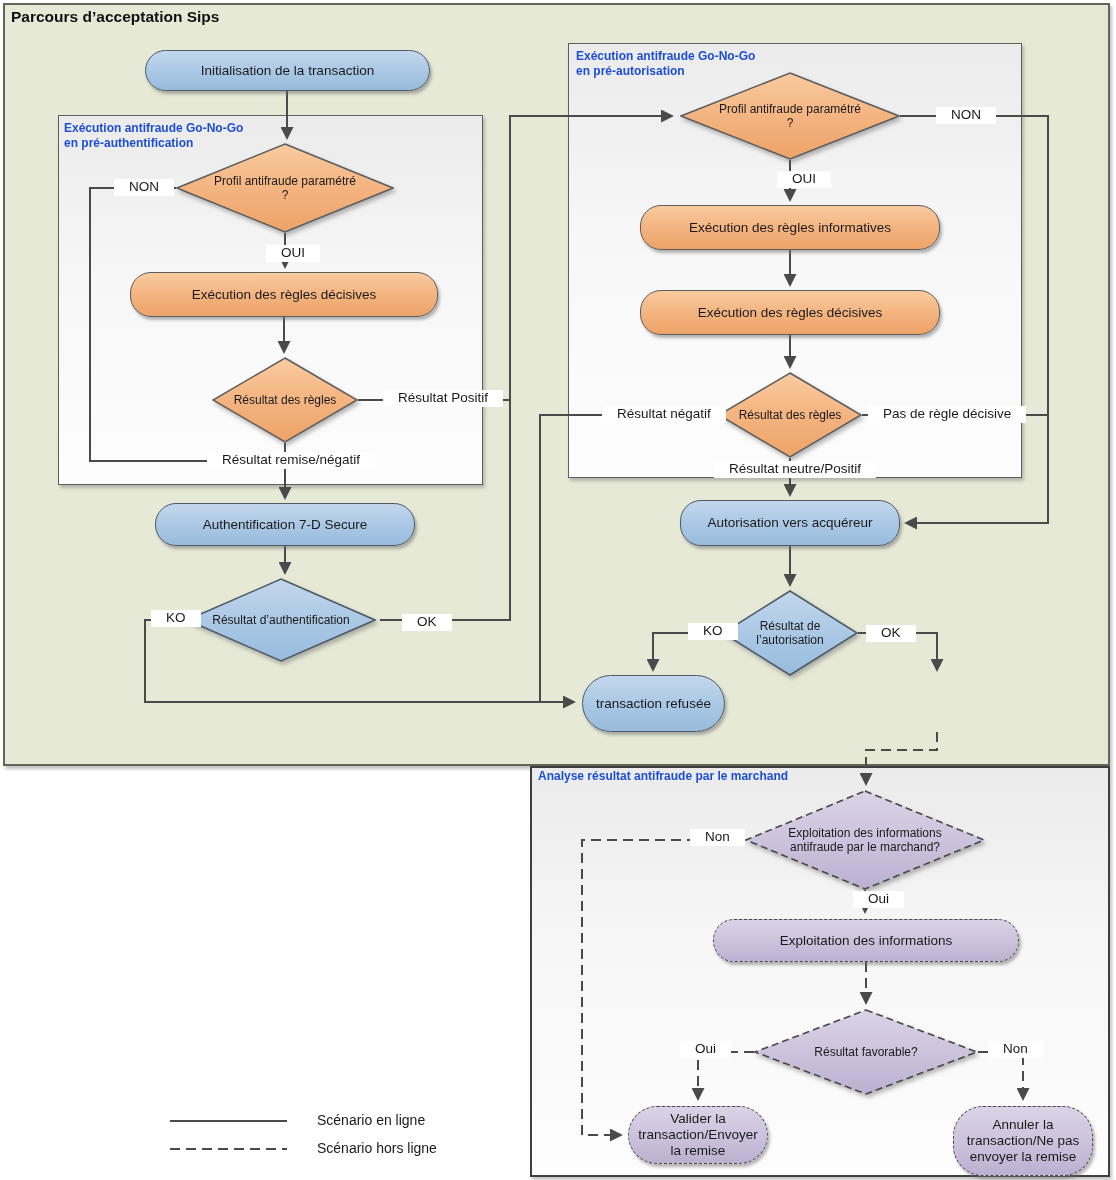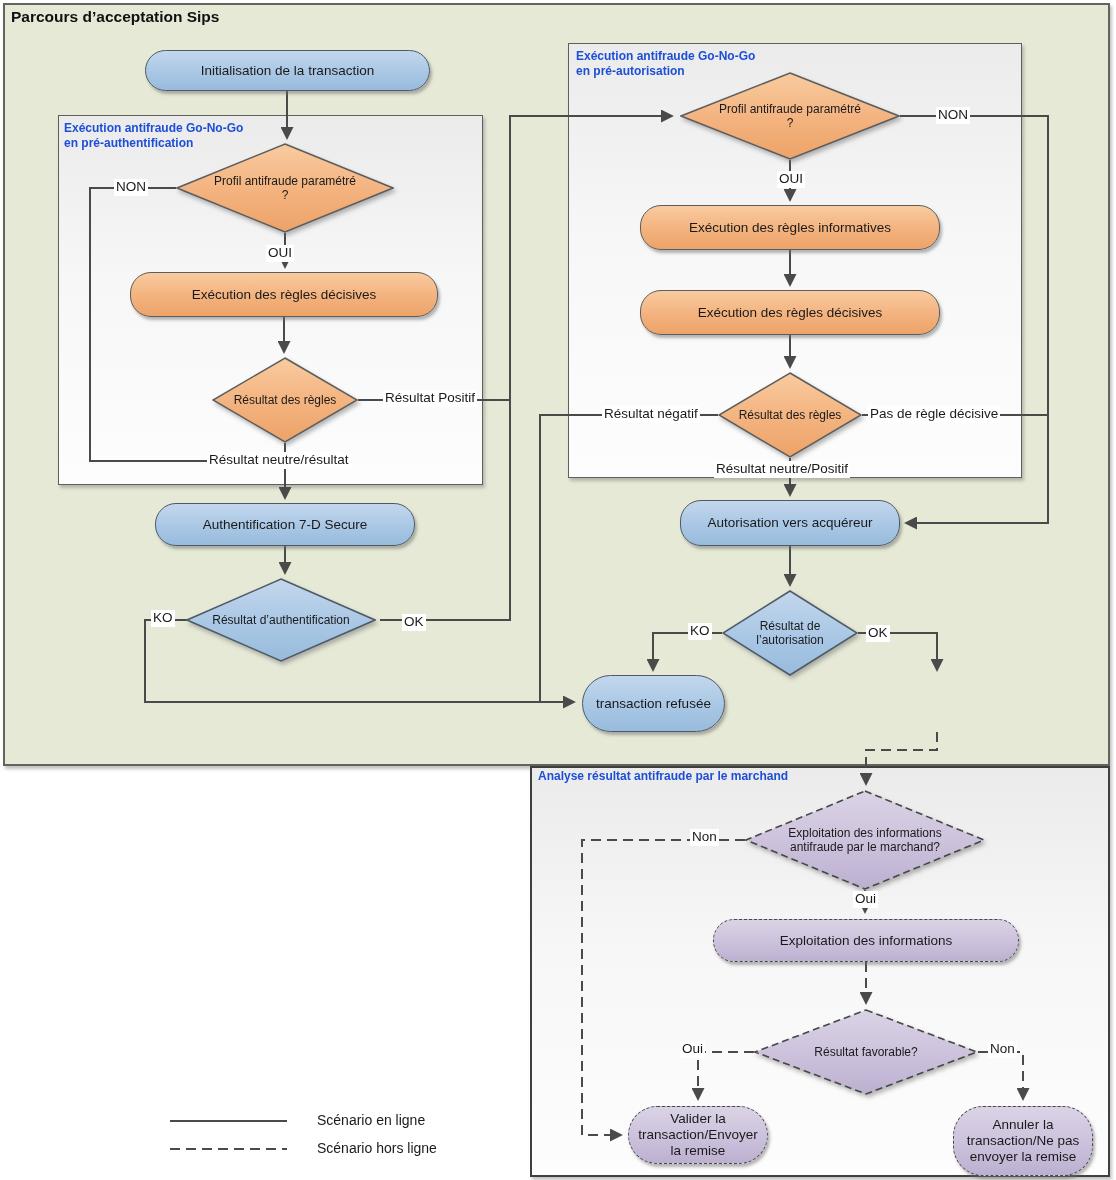--- a/index.html
+++ b/index.html
@@ -29,21 +29,21 @@
   .pad{padding:0 6px;}
 
   .diamond{position:absolute;}
   .diamond svg{position:absolute;left:0;top:0;filter:drop-shadow(2px 3px 2px rgba(110,110,110,.5));}
   .po{fill:url(#gradOrange);stroke:#5d5d5d;stroke-width:1.5;}
   .pb{fill:url(#gradBlue);stroke:#4e5a66;stroke-width:1.5;}
   .pp{fill:url(#gradPurple);stroke:#474747;stroke-width:1.6;stroke-dasharray:7 4;}
   .dlabel{position:absolute;inset:0;display:flex;align-items:center;justify-content:center;
     text-align:center;font-size:12px;line-height:1.18;}
 
-  .elabel{position:absolute;background:#ffffff;font-size:13.5px;padding:0 2px;white-space:nowrap;line-height:1.25;}
+  .elabel{position:absolute;background:#ffffff;font-size:13.5px;padding:0 15px;white-space:nowrap;line-height:1.25;}
   .legend-label{position:absolute;font-size:14px;white-space:nowrap;}
 </style>
 </head>
 <body>
 
 <div id="canvas">
 
   <div class="container-green"></div>
   <div class="page-title">Parcours d’acceptation Sips</div>
 
@@ -207,21 +207,21 @@
     <span class="pad">Valider la transaction/Envoyer la remise</span>
   </div>
 
   <div class="node purple dashedge stadium" style="left:953px;top:1106px;width:140px;height:70px;box-shadow:2px 3px 3px rgba(110,110,110,.5)">
     <span class="pad">Annuler la transaction/Ne pas envoyer la remise</span>
   </div>
 
   <span class="elabel" style="left:114px;top:179px">NON</span>
   <span class="elabel" style="left:266px;top:245px">OUI</span>
   <span class="elabel" style="left:383px;top:390px">Résultat Positif</span>
-  <span class="elabel" style="left:207px;top:452px">Résultat neutre/résultat</span>
+  <span class="elabel" style="left:207px;top:452px">Résultat remise/négatif</span>
   <span class="elabel" style="left:151px;top:610px">KO</span>
   <span class="elabel" style="left:402px;top:614px">OK</span>
   <span class="elabel" style="left:936px;top:107px">NON</span>
   <span class="elabel" style="left:777px;top:171px">OUI</span>
   <span class="elabel" style="left:602px;top:406px">Résultat négatif</span>
   <span class="elabel" style="left:868px;top:406px">Pas de règle décisive</span>
   <span class="elabel" style="left:714px;top:461px">Résultat neutre/Positif</span>
   <span class="elabel" style="left:688px;top:623px">KO</span>
   <span class="elabel" style="left:866px;top:625px">OK</span>
   <span class="elabel" style="left:690px;top:829px">Non</span>

